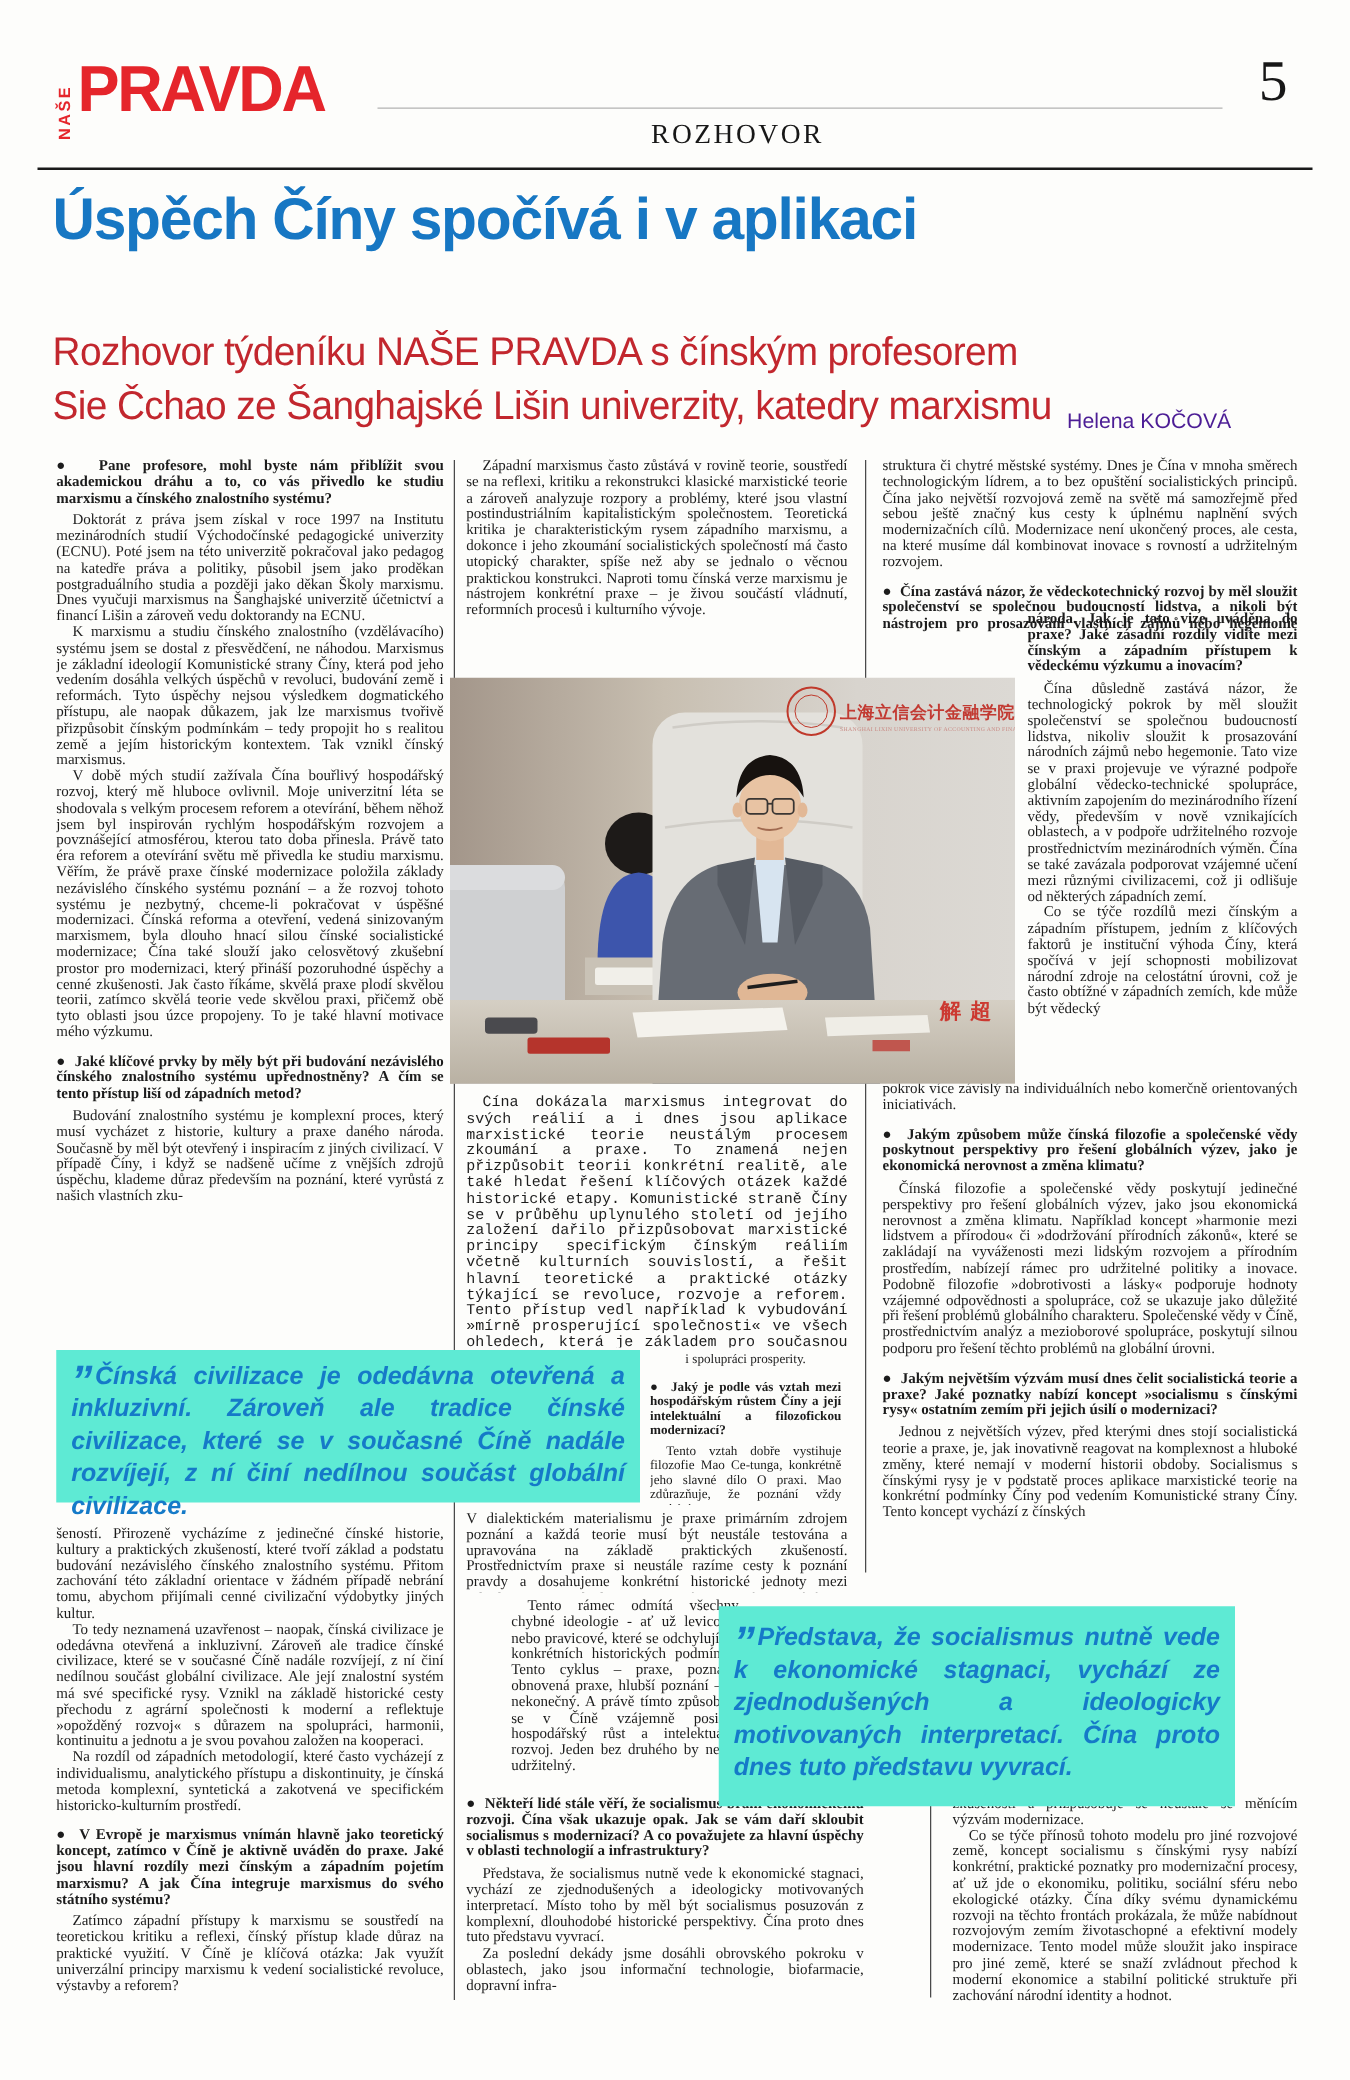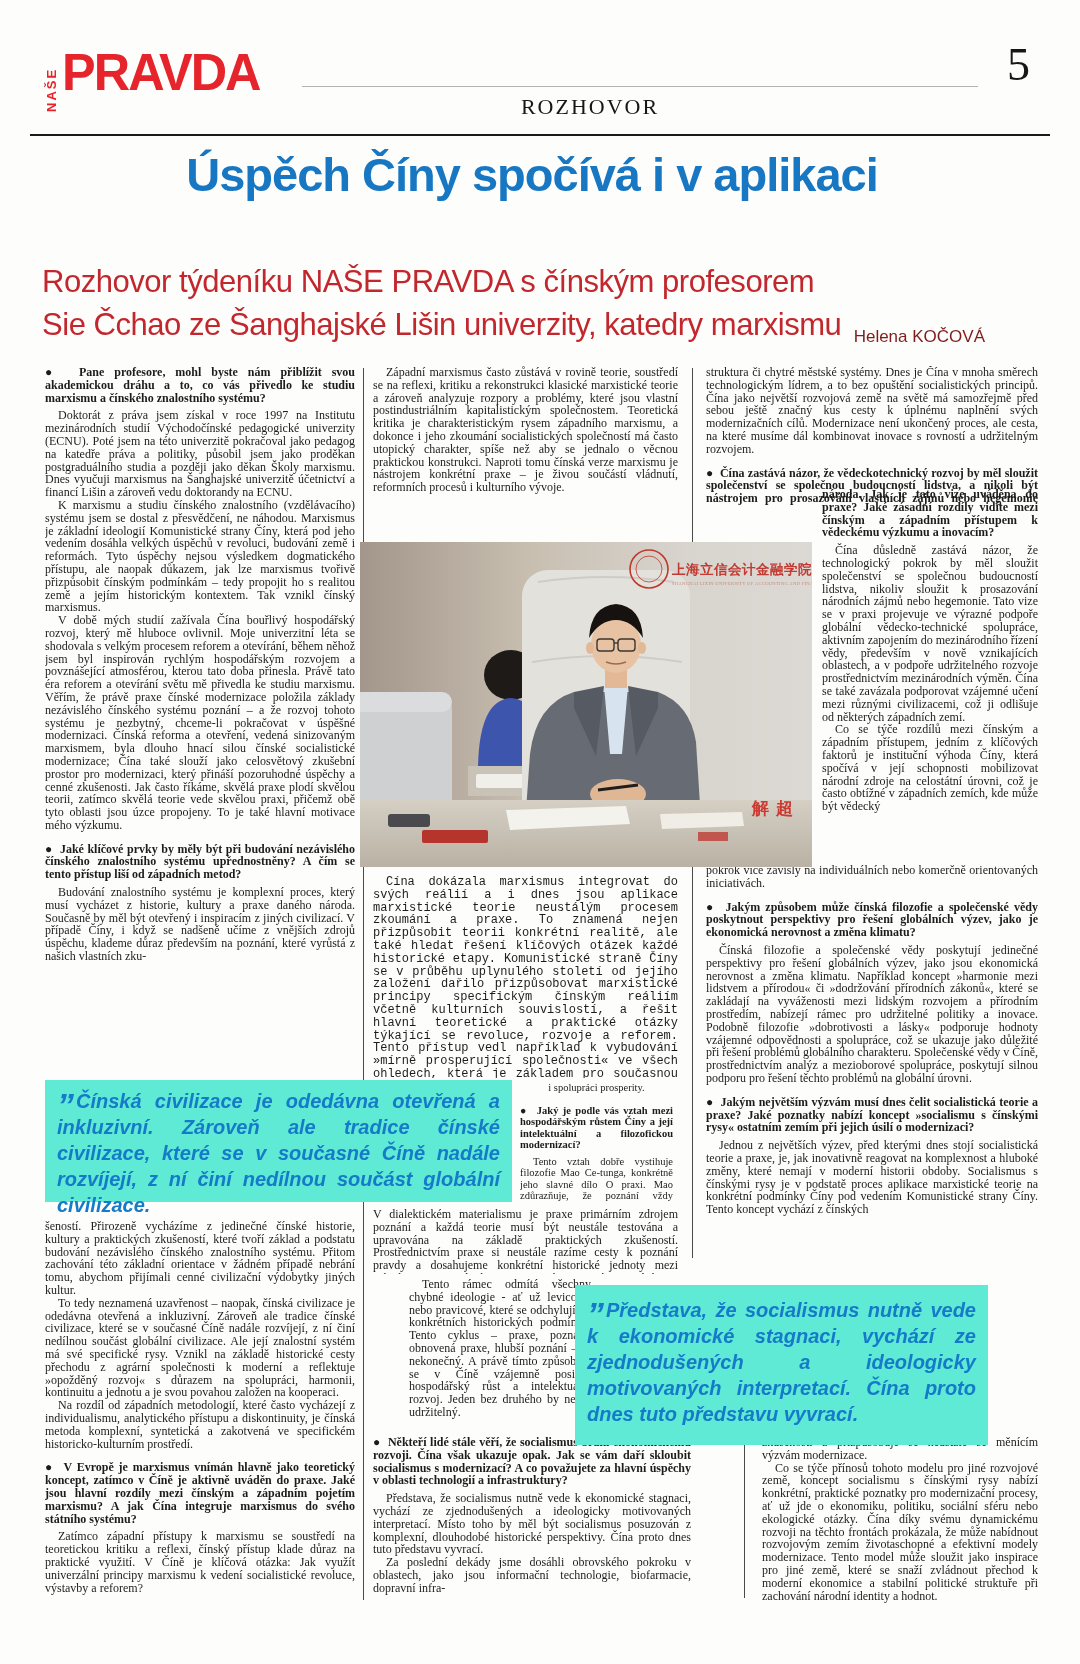--- a/index.html
+++ b/index.html
@@ -12,26 +12,26 @@
              font-family:"Liberation Sans",sans-serif;font-weight:700;font-size:13px;letter-spacing:2px;color:#e5252b;}
   .mast-main{position:absolute;left:18px;top:-6px;font-family:"Liberation Sans",sans-serif;font-weight:700;
              font-size:52px;letter-spacing:-2px;color:#e5252b;transform:scaleX(0.97);transform-origin:left;}
   .hdr-line{left:302px;top:86px;width:676px;height:1px;background:#b3b3b3;}
   .section-title{left:330px;top:94px;width:520px;text-align:center;font-size:22px;letter-spacing:2px;color:#171717;}
   .page-num{left:950px;top:38px;width:80px;text-align:right;font-size:46px;color:#171717;}
   .hdr-rule{left:30px;top:134px;width:1020px;height:2px;background:#1a1a1a;}
   
   .headline{left:42px;top:146px;width:980px;font-family:"Liberation Sans",sans-serif;font-weight:700;
             font-size:47px;line-height:57px;letter-spacing:-1px;color:#1777c3;}
-  .headline span{display:block;text-align:center;}
+  .headline span{display:block;}
   .subheadline{left:42px;top:260px;width:840px;font-family:"Liberation Sans",sans-serif;font-weight:400;
                font-size:32px;line-height:43px;letter-spacing:-0.5px;color:#c2272e;transform:scaleX(0.97);transform-origin:left;}
   .subheadline span{display:block;}
   .author{left:745px;top:327px;width:240px;text-align:right;font-family:"Liberation Sans",sans-serif;
-          font-size:17px;color:#7f1d1d;}
+          font-size:17px;color:#4c1d95;}
   
   .vrule{width:1px;background:#4a4a4a;z-index:1;}
   
   .tb{font-size:12px;line-height:12.8px;text-align:justify;overflow:hidden;z-index:3;}
   .tb p{margin:0;}
   .tb .b-p{text-indent:13px;}
   .tb .b-cont{text-indent:0;}
   .tb .b-tail{text-indent:0;text-align:center;}
   .tb .b-q{font-weight:700;margin:11px 0 5px;}
   .tb .b-q:first-child{margin-top:0;}

